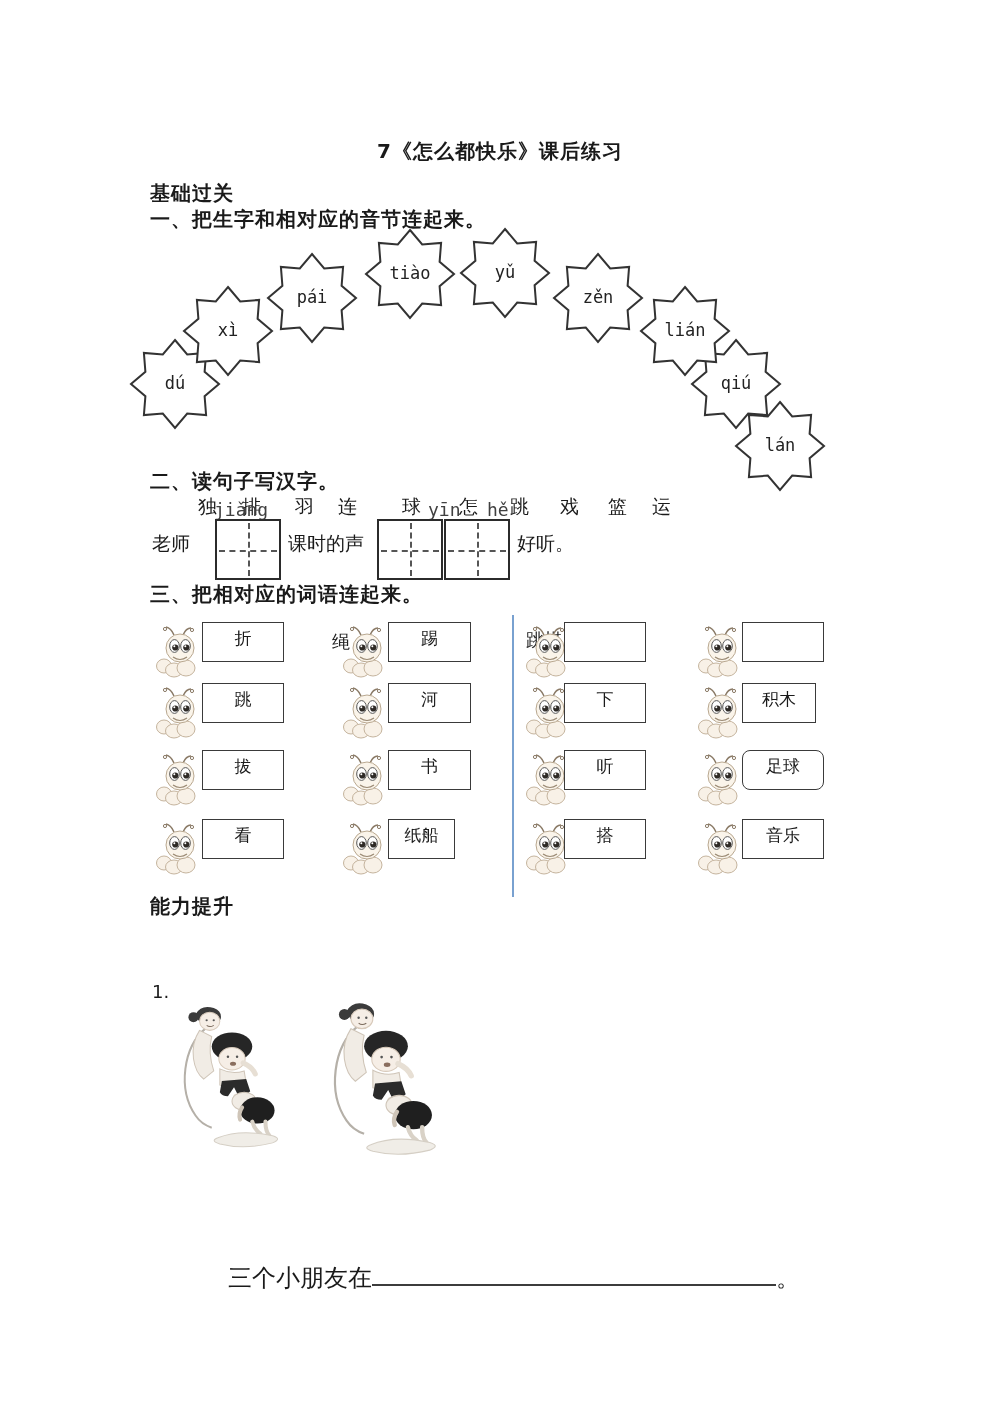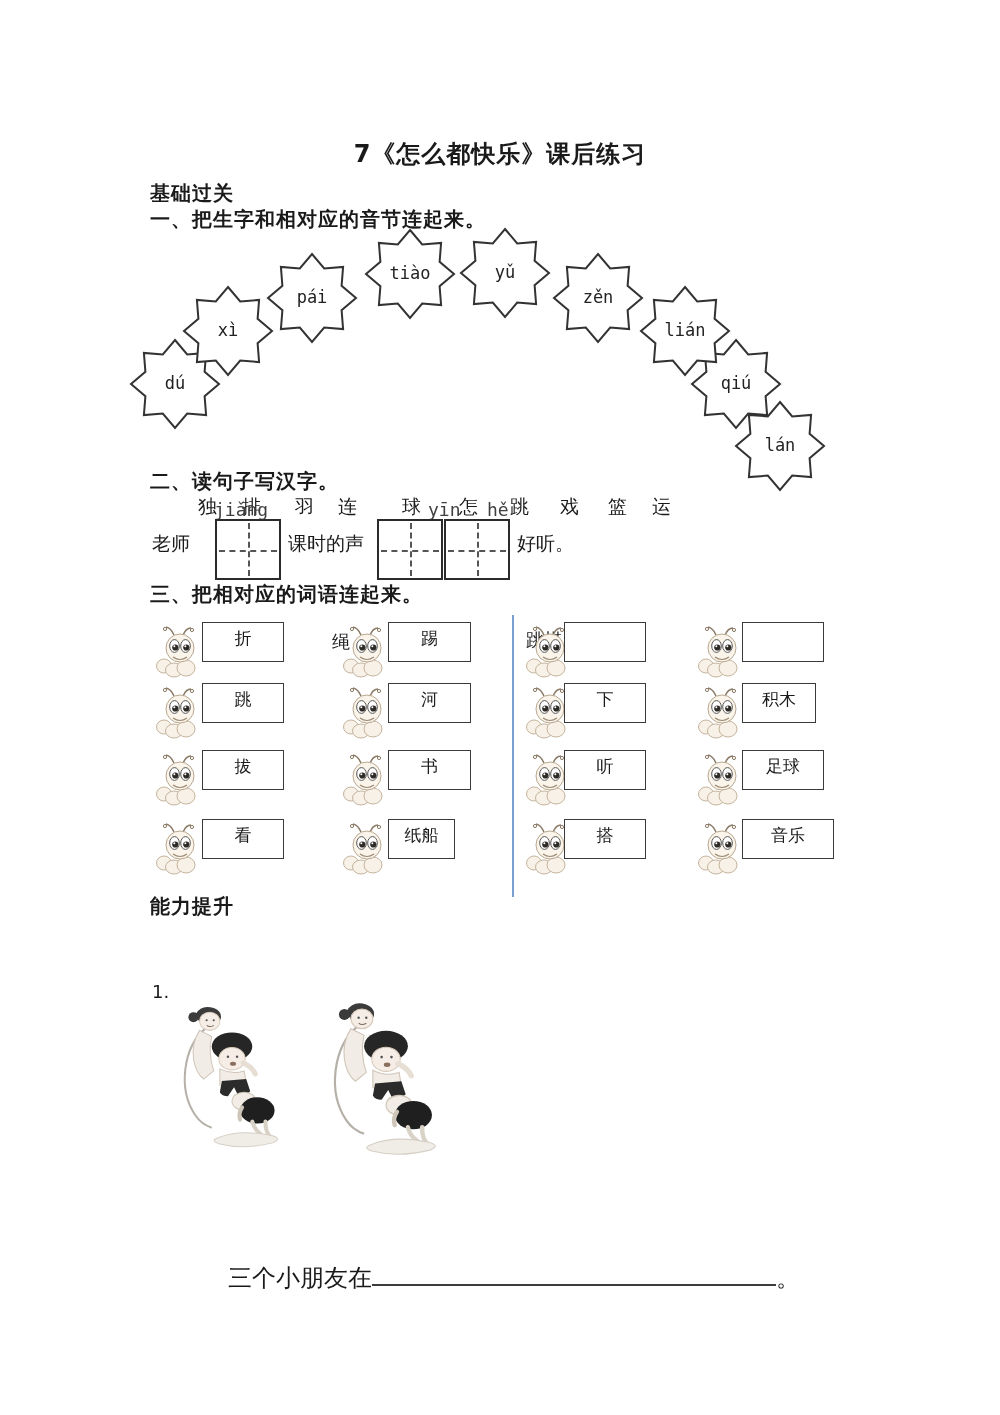--- a/index.html
+++ b/index.html
@@ -1,21 +1,21 @@
 <!DOCTYPE html>
 <html><head>
 <meta charset="utf-8">
 <style>
   html,body { margin:0; padding:0; background:#ffffff; }
   .page {
     position:relative; width:1000px; height:1415px; background:#ffffff;
     font-family:"DejaVu Sans", sans-serif; color:#1a1a1a; overflow:hidden;
   }
   .abs { position:absolute; }
-  .title { width:100%; text-align:center; font-size:24px; font-weight:bold; letter-spacing:1px; }
+  .title { width:100%; text-align:center; font-size:20px; font-weight:bold; letter-spacing:1px; }
   .heading { font-size:20px; font-weight:bold; letter-spacing:1px; white-space:nowrap; }
   .bodytext { font-size:19px; white-space:nowrap; }
   
   .star { width:92px; height:92px; }
   .star svg { position:absolute; left:0; top:0; width:92px; height:92px; }
   .star .lbl {
     position:absolute; left:0; top:50%; width:100%; transform:translateY(-56%);
     text-align:center; font-family:"DejaVu Sans Mono", monospace; font-size:17px; color:#222;
   }
   
@@ -236,25 +236,25 @@
       <use href="#catshape"></use>
     </svg>
   <div class="abs wordbox" style="left:742px; top:622px; width:82px;"></div>
   <svg class="abs caticon" style="left:698px; top:687px;">
       <use href="#catshape"></use>
     </svg>
   <div class="abs wordbox" style="left:742px; top:683px; width:74px;">积木</div>
   <svg class="abs caticon" style="left:698px; top:754px;">
       <use href="#catshape"></use>
     </svg>
-  <div class="abs wordbox" style="left:742px; top:750px; width:82px;">足球</div>
+  <div class="abs wordbox" style="left:742px; top:750px; width:82px;border-radius:8px;">足球</div>
   <svg class="abs caticon" style="left:698px; top:823px;">
       <use href="#catshape"></use>
     </svg>
-  <div class="abs wordbox" style="left:742px; top:819px; width:92px;">音乐</div>
+  <div class="abs wordbox" style="left:742px; top:819px; width:82px;">音乐</div>
 
   <div class="abs heading" style="left:150px; top:893px;">能力提升</div>
   <div class="abs bodytext" style="left:152px; top:981px; font-size:18px;">1.</div>
 
   <svg class="abs" style="left:170px; top:1002px; width:124px; height:150px;" viewBox="0 0 120 148">
       <use href="#kidsshape"></use>
     </svg>
   <svg class="abs" style="left:317px; top:998px; width:138px; height:162px;" viewBox="0 0 120 148">
       <use href="#kidsshape"></use>
     </svg>

